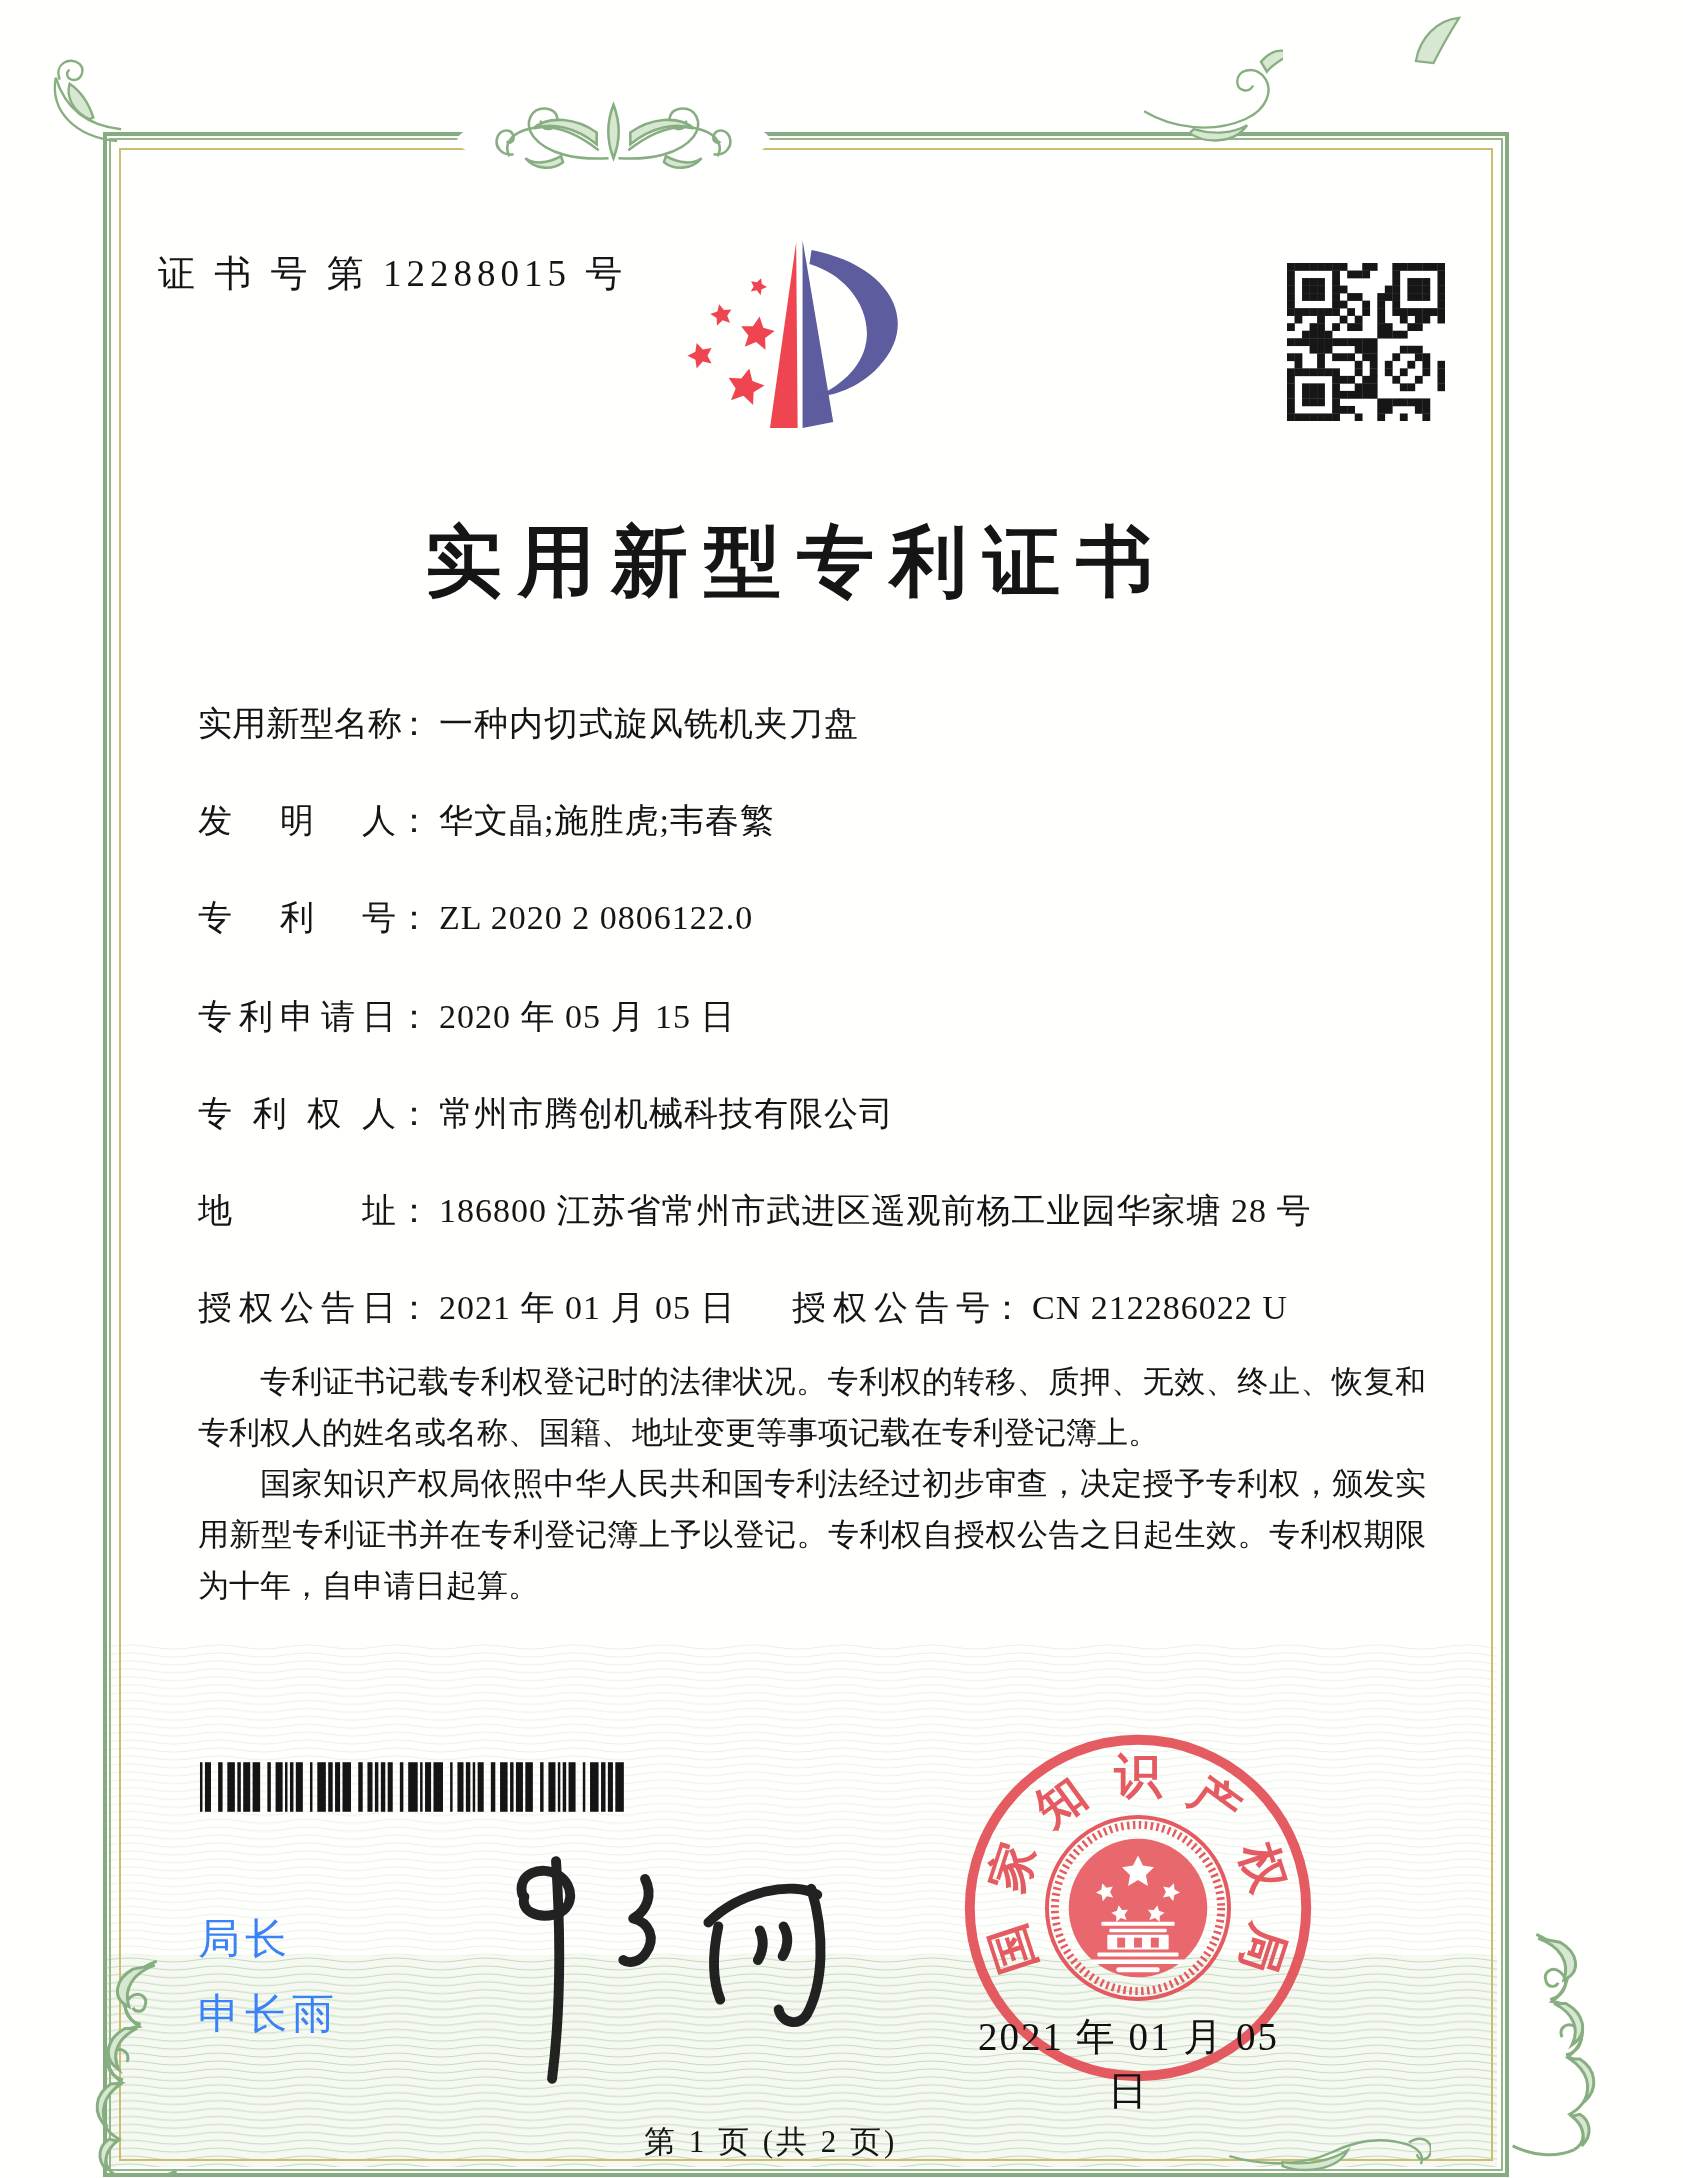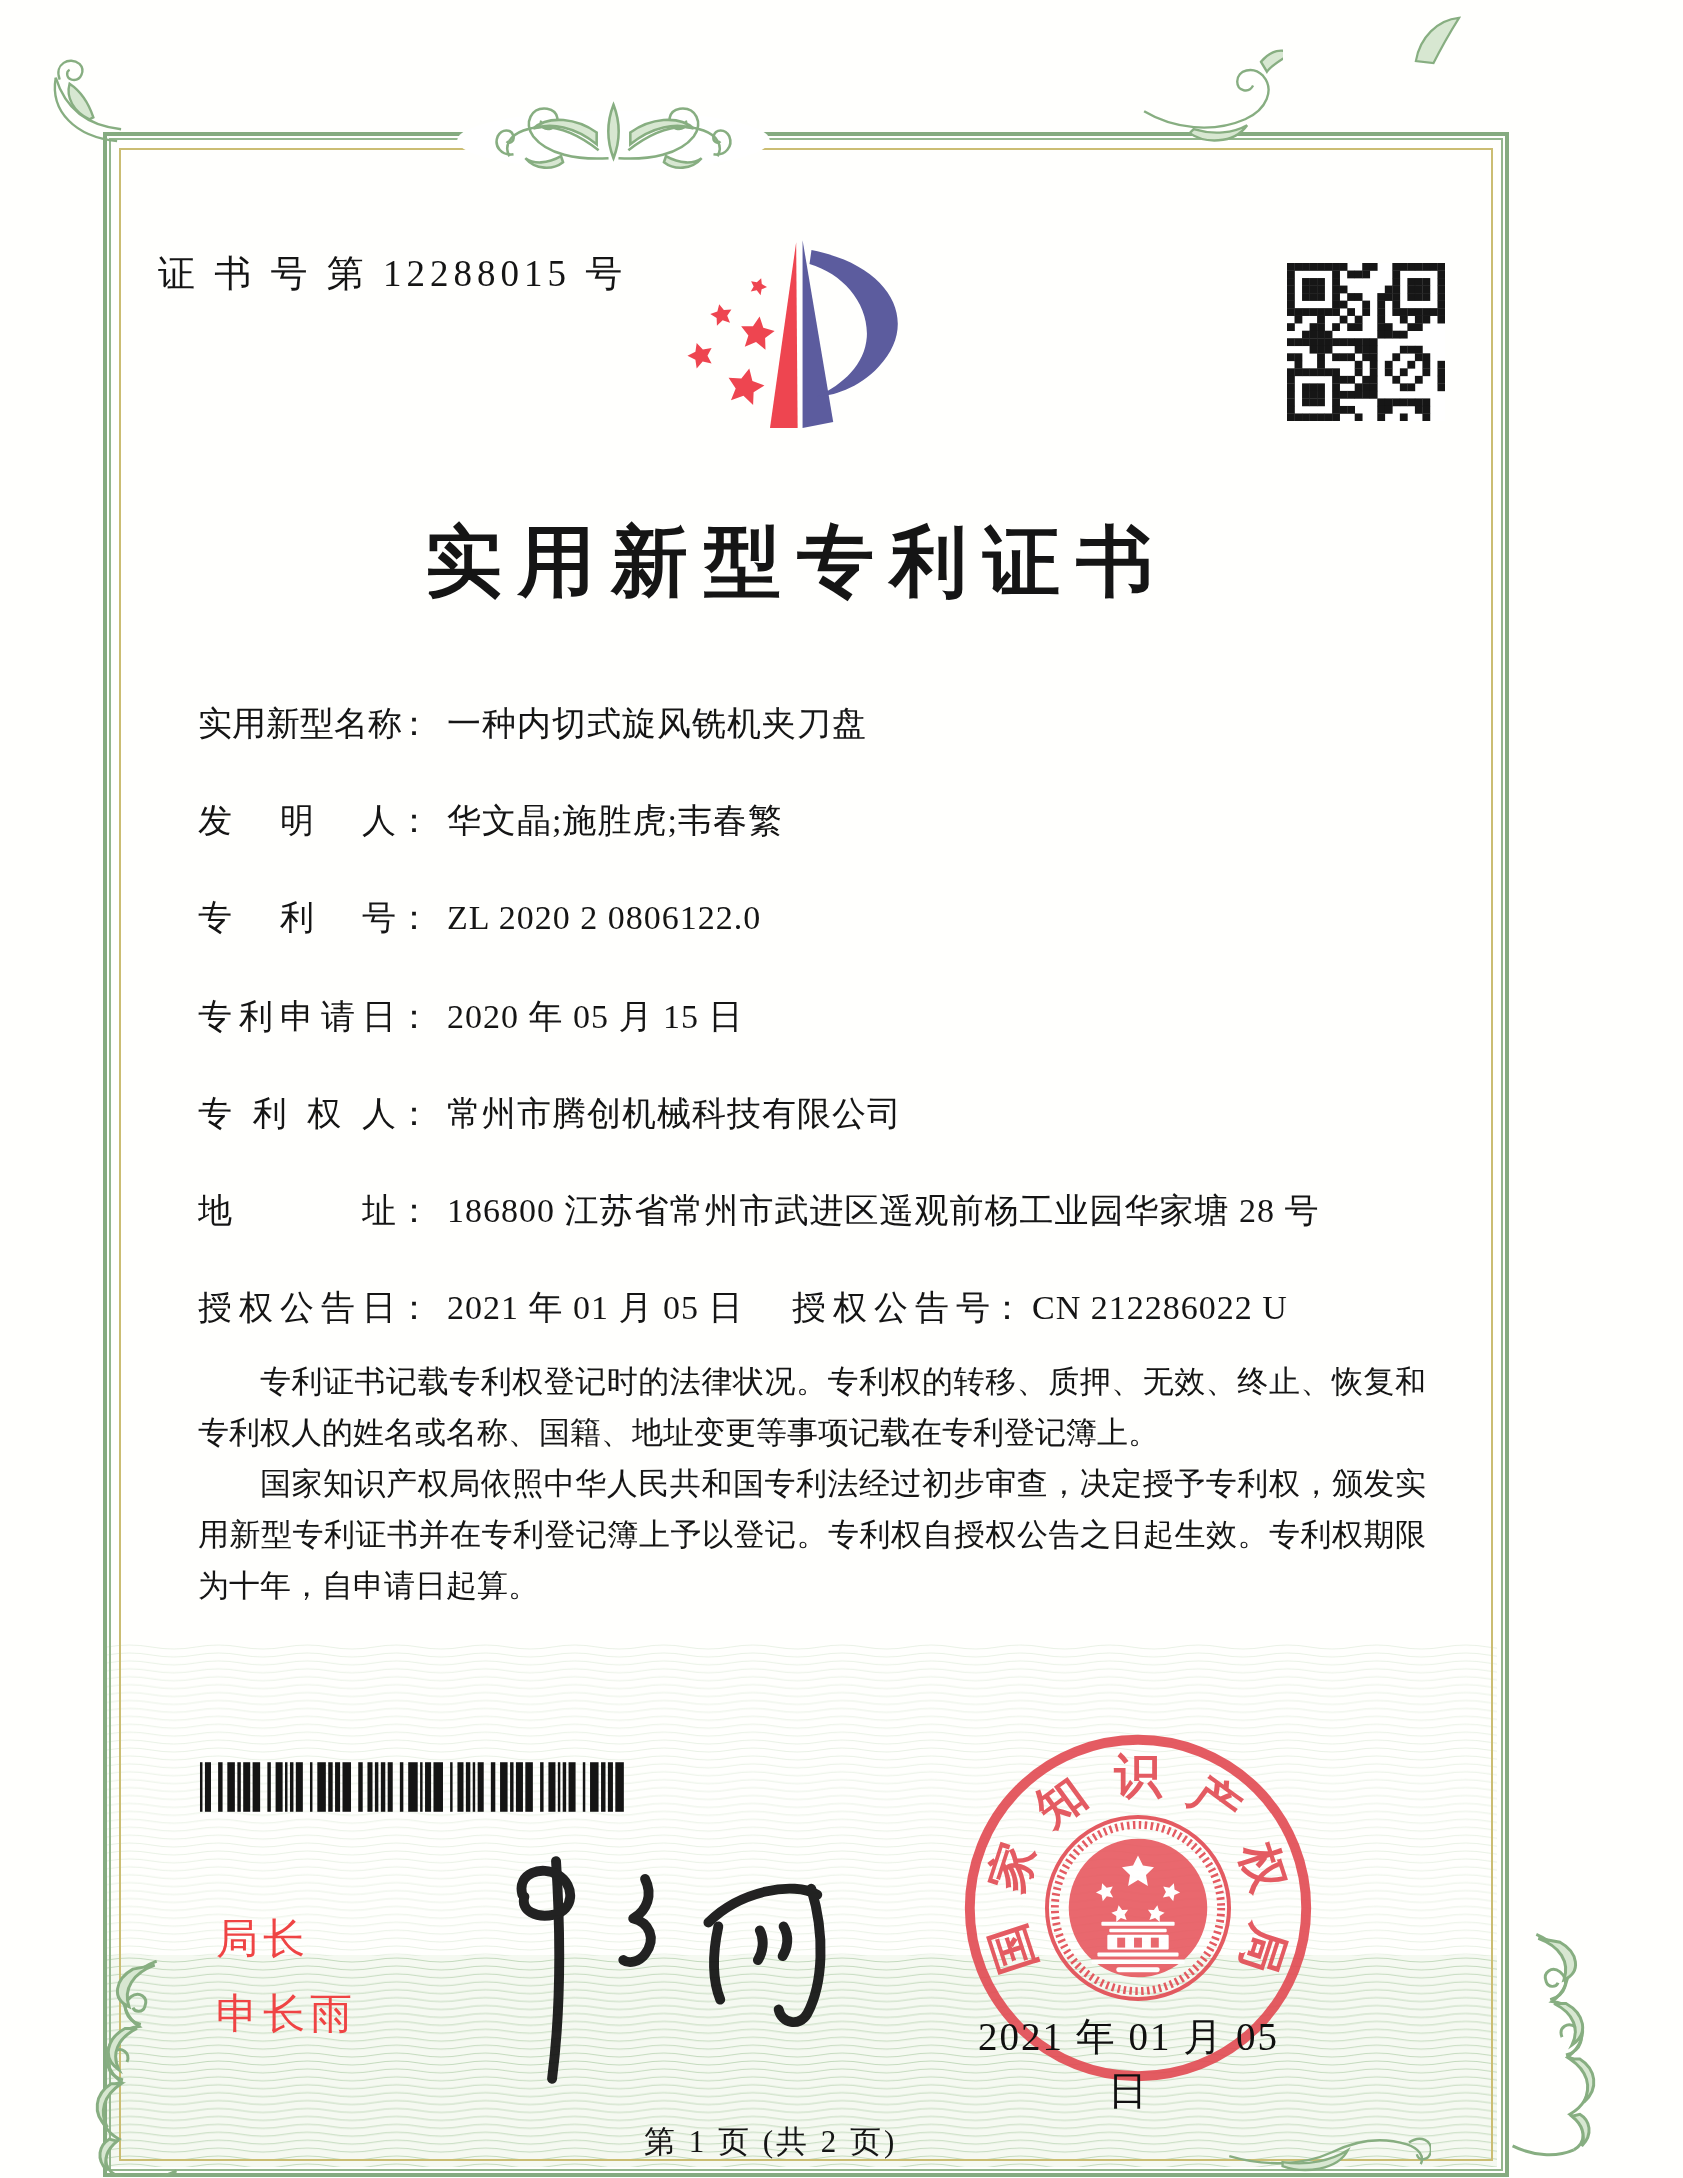--- a/index.html
+++ b/index.html
@@ -18,32 +18,32 @@
   
   .cert-no{position:absolute;left:158px;top:249px;font-size:37px;letter-spacing:5px;z-index:2;}
   .logo{position:absolute;left:685px;top:238px;z-index:2;}
   .qr{position:absolute;left:1287px;top:263px;background:#fff;z-index:2;}
   .title{position:absolute;left:297px;top:511px;width:1000px;margin:0;text-align:center;
          font-size:77px;font-weight:700;letter-spacing:16px;z-index:2;}
   
   .row{position:absolute;left:198px;font-size:34px;display:flex;align-items:baseline;z-index:2;white-space:nowrap;}
   .row .label{display:inline-flex;justify-content:space-between;width:198px;}
   .row .colon{margin-left:1px;}
-  .row .value{margin-left:16px;letter-spacing:1px;text-align:center;}
+  .row .value{margin-left:8px;letter-spacing:1px;text-align:center;}
   .row2{position:absolute;left:792px;font-size:34px;display:flex;align-items:baseline;z-index:2;white-space:nowrap;}
   .row2 .label{display:inline-flex;justify-content:space-between;width:198px;}
   .row2 .value{margin-left:8px;letter-spacing:1px;}
   
   .body-text{position:absolute;left:198px;top:1356px;width:1228px;font-size:31px;line-height:51px;
              text-align:justify;z-index:2;}
   .body-text p{margin:0;text-indent:2em;}
   
   .barcode{position:absolute;left:198px;top:1762px;z-index:2;}
-  .officer{position:absolute;left:216px;top:1911px;z-index:2;
-           font-family:"Liberation Sans","DejaVu Sans",sans-serif;font-size:42px;letter-spacing:5px;color:#ef4444;}
+  .officer{position:absolute;left:198px;top:1911px;z-index:2;
+           font-family:"Liberation Sans","DejaVu Sans",sans-serif;font-size:42px;letter-spacing:5px;color:#3b82f6;}
   .officer .name{margin-top:19px;}
   .signature{position:absolute;left:465px;top:1843px;z-index:2;}
   .seal{position:absolute;left:950px;top:1720px;z-index:2;opacity:.9;}
   .seal-date{position:absolute;left:965px;top:2010px;width:327px;text-align:center;
              font-size:39px;letter-spacing:2px;color:#101010;z-index:4;}
   .footer{position:absolute;left:644px;top:2121px;font-size:31px;letter-spacing:3px;z-index:2;}
   .orn{position:absolute;z-index:3;}
 </style>
 </head>
 <body>

